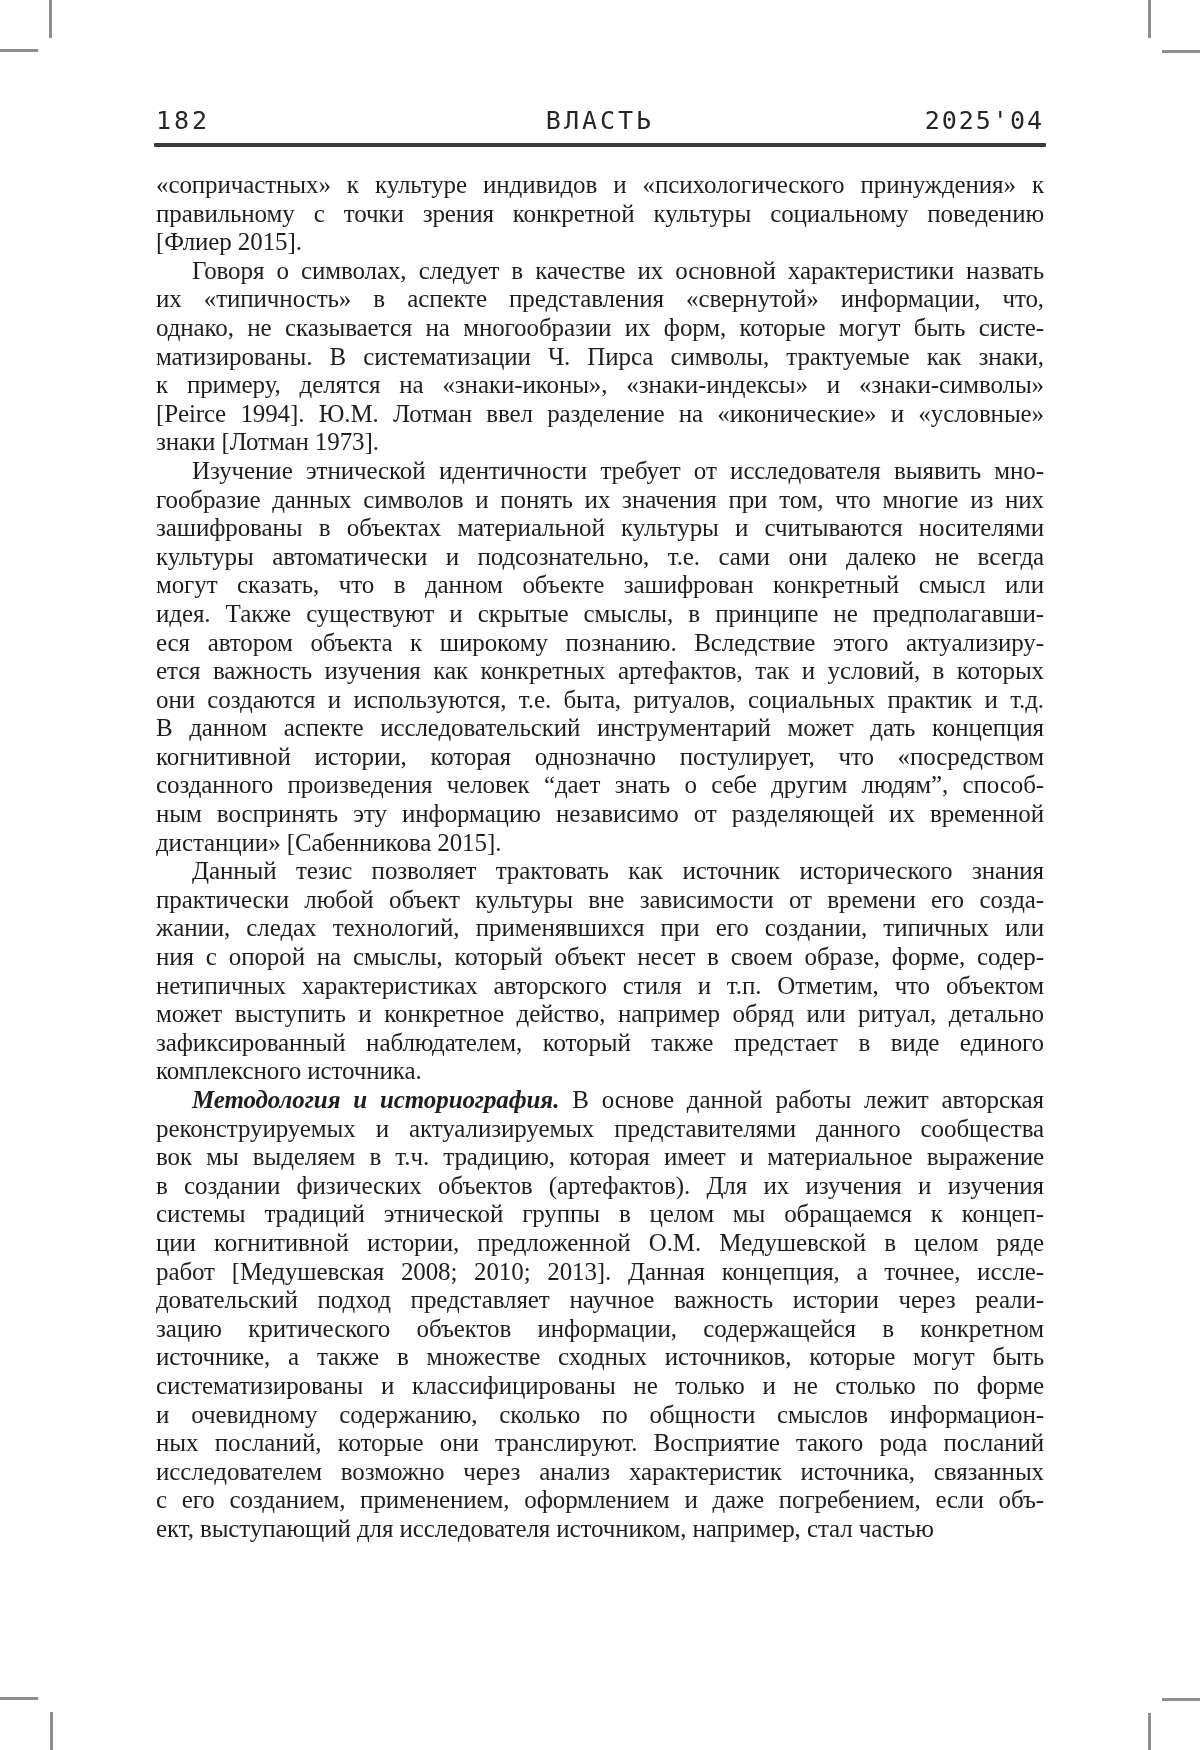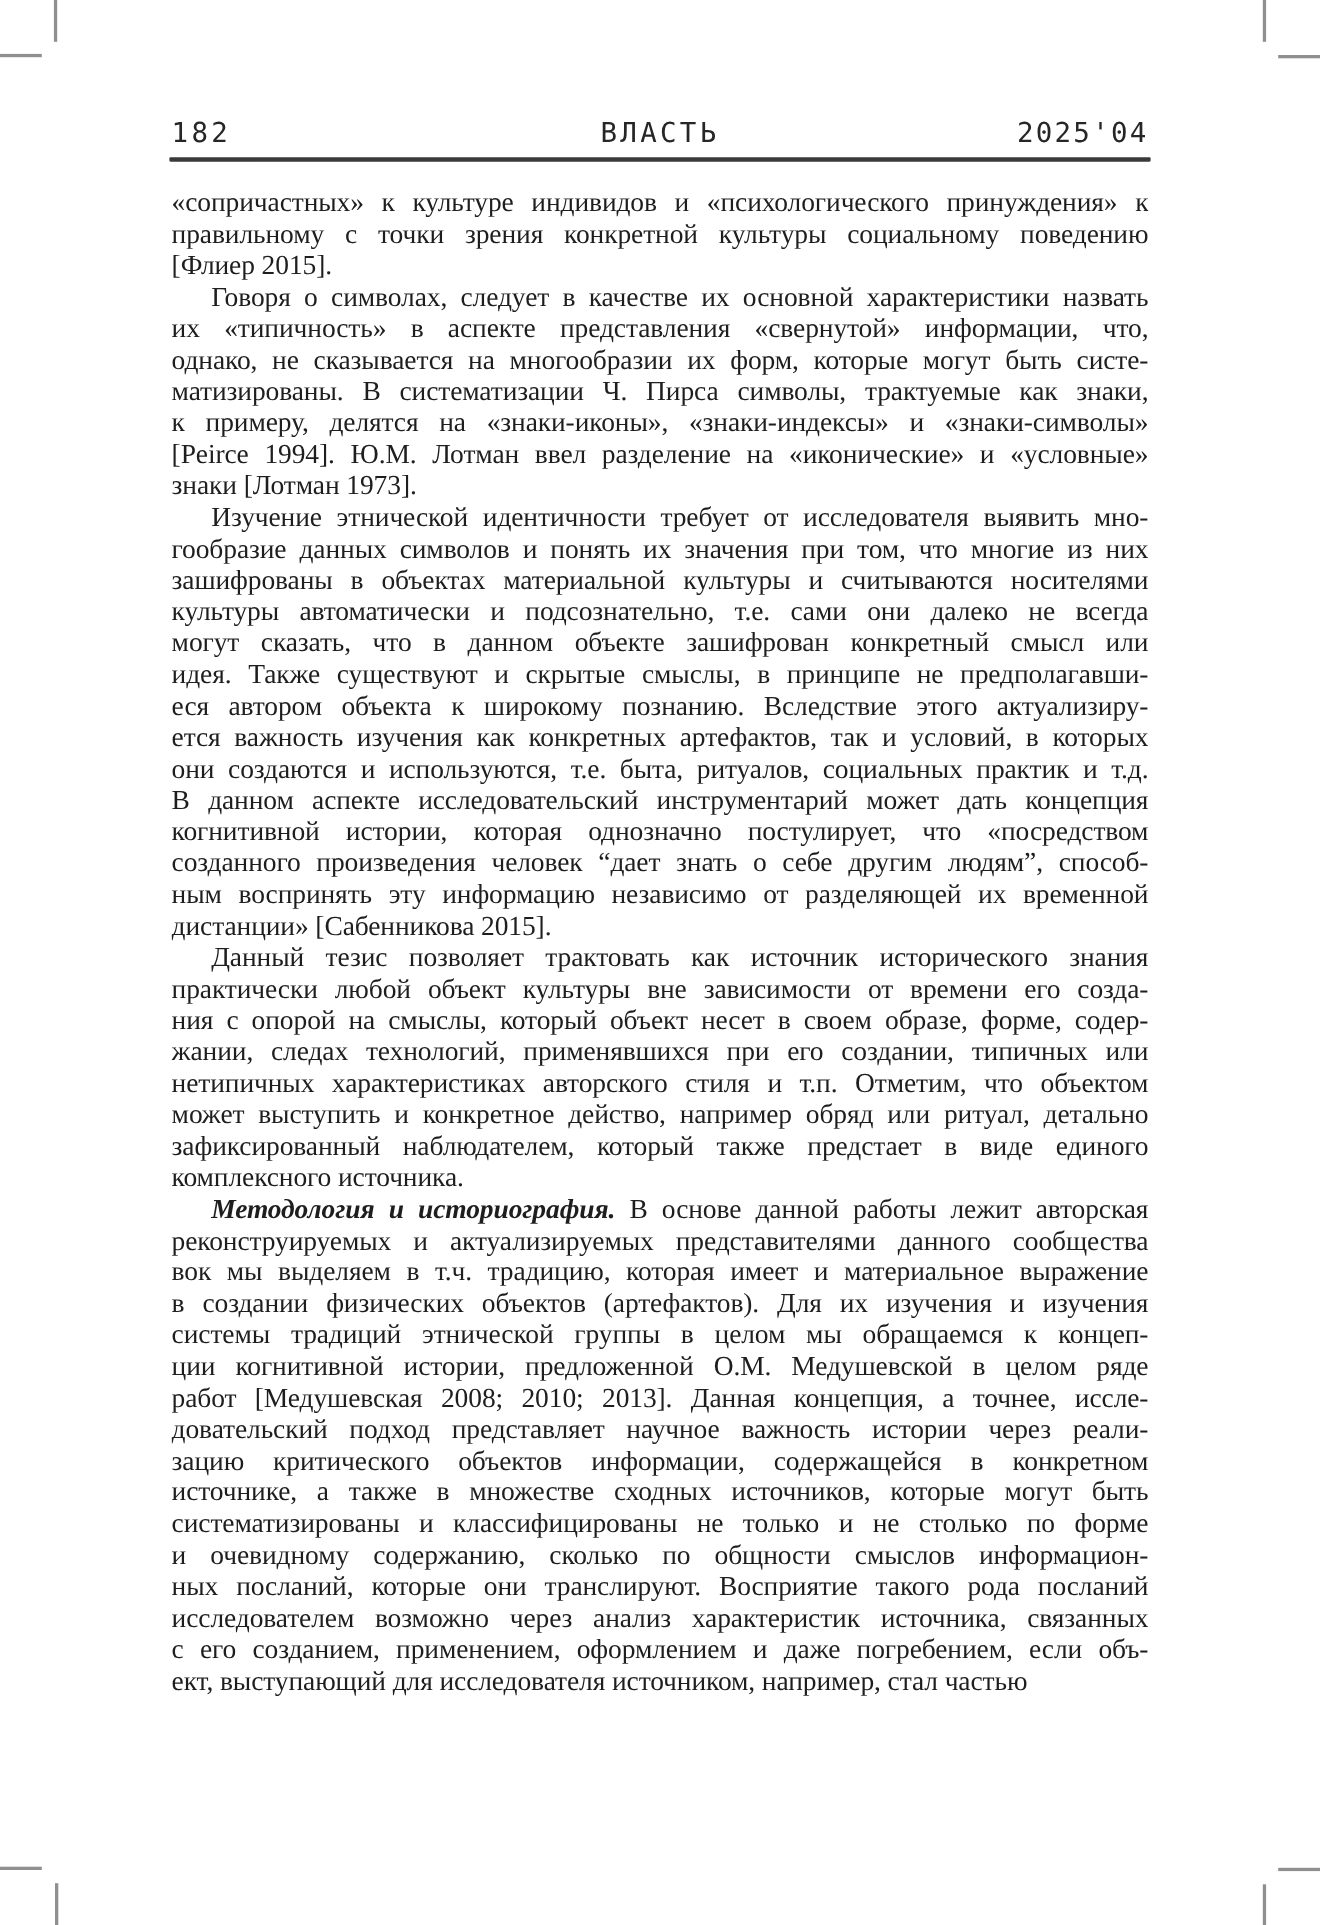--- a/index.html
+++ b/index.html
@@ -105,22 +105,22 @@
         <div class="line">они создаются и используются, т.е. быта, ритуалов, социальных практик и т.д.</div>
         <div class="line">В данном аспекте исследовательский инструментарий может дать концепция</div>
         <div class="line">когнитивной истории, которая однозначно постулирует, что «посредством</div>
         <div class="line">созданного произведения человек “дает знать о себе другим людям”, способ-</div>
         <div class="line">ным воспринять эту информацию независимо от разделяющей их временной</div>
         <div class="line last">дистанции» [Сабенникова 2015].</div>
       </div>
       <div class="para">
         <div class="line indent">Данный тезис позволяет трактовать как источник исторического знания</div>
         <div class="line">практически любой объект культуры вне зависимости от времени его созда-</div>
+        <div class="line">жании, следах технологий, применявшихся при его создании, типичных или</div>
         <div class="line">ния с опорой на смыслы, который объект несет в своем образе, форме, содер-</div>
-        <div class="line">жании, следах технологий, применявшихся при его создании, типичных или</div>
         <div class="line">нетипичных характеристиках авторского стиля и т.п. Отметим, что объектом</div>
         <div class="line">может выступить и конкретное действо, например обряд или ритуал, детально</div>
         <div class="line">зафиксированный наблюдателем, который также предстает в виде единого</div>
         <div class="line last">комплексного источника.</div>
       </div>
       <div class="para">
         <div class="line indent"><span class="lead">Методология и историография.</span> В основе данной работы лежит авторская</div>
         <div class="line">реконструируемых и актуализируемых представителями данного сообщества</div>
         <div class="line">вок мы выделяем в т.ч. традицию, которая имеет и материальное выражение</div>
         <div class="line">в создании физических объектов (артефактов). Для их изучения и изучения</div>

